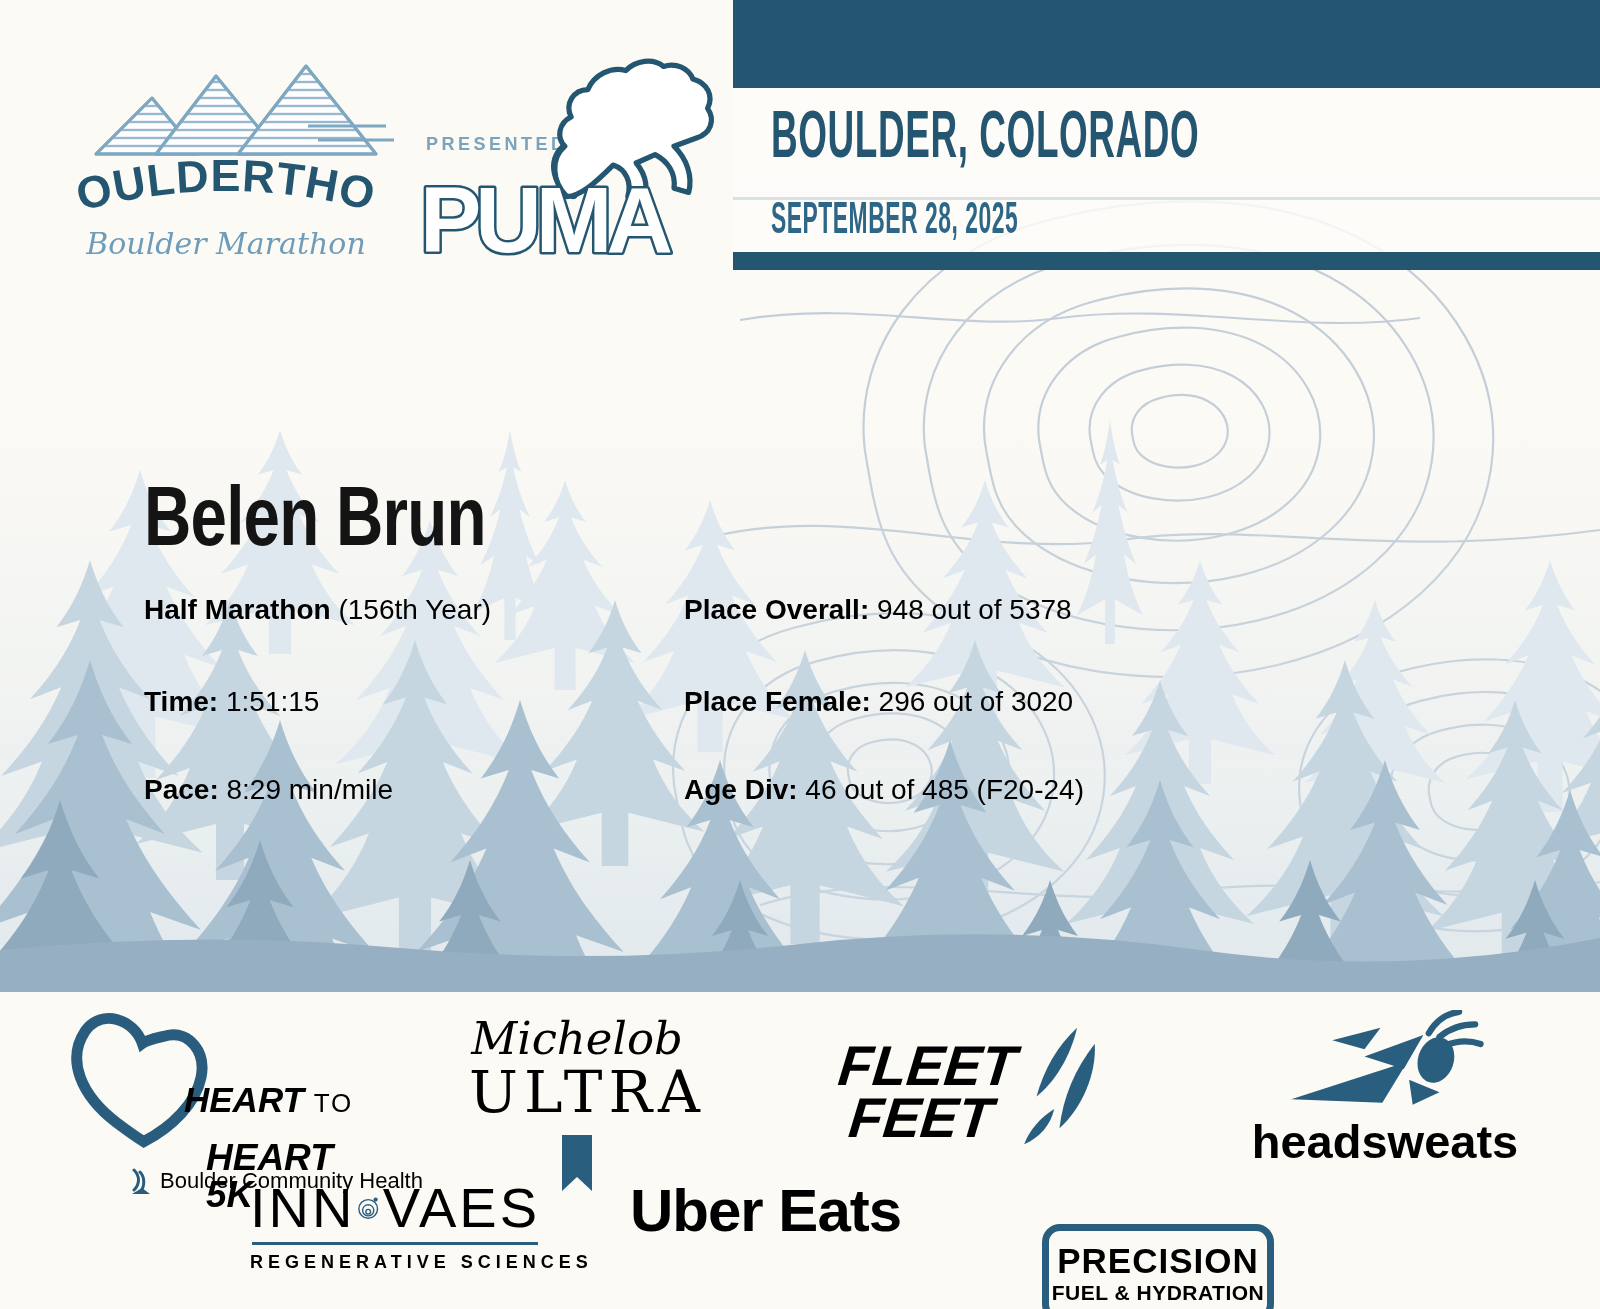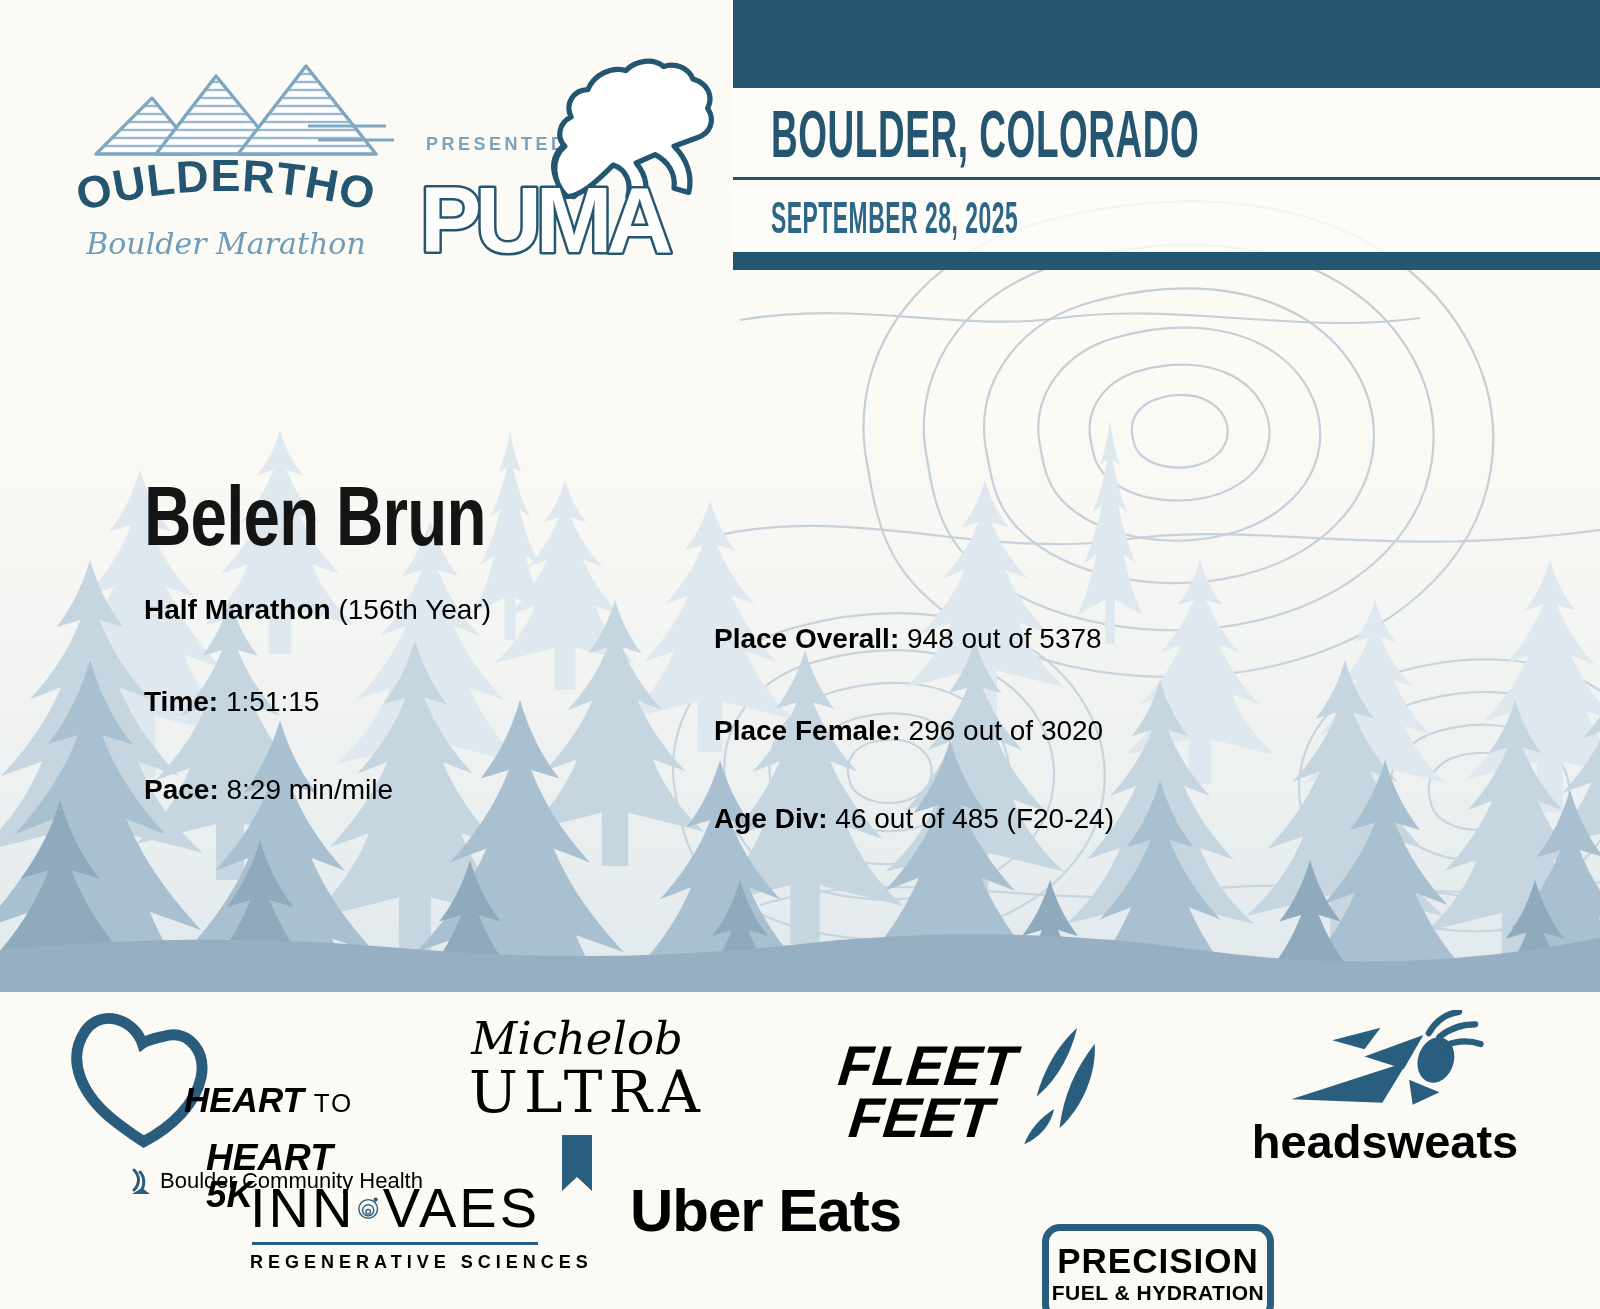--- a/index.html
+++ b/index.html
@@ -8,36 +8,36 @@
   #stage *{box-sizing:border-box;}
   svg{display:block;}
   .abs{position:absolute;}
 
   
   #bg{position:absolute;left:0;top:0;width:1600px;height:1309px;}
 
   
   .banner{position:absolute;left:733px;top:0;width:867px;height:270px;}
   .banner .bar-top{position:absolute;left:0;top:0;right:0;height:88px;background:#245671;}
-  .banner .band1{position:absolute;left:0;top:88px;right:0;height:92px;
+  .banner .band1{position:absolute;left:0;top:88px;right:0;height:112px;
                  background:rgba(253,252,249,.84);border-bottom:3px solid #245671;}
   .banner .band2{position:absolute;left:0;top:187px;right:0;height:65px;background:rgba(253,252,249,.84);}
   .banner .bar-bot{position:absolute;left:0;top:252px;right:0;height:18px;background:#245671;}
   .loc{margin-left:38px;line-height:93px;font-size:66px;font-weight:700;color:#245671;
        white-space:nowrap;transform:scaleX(.56);transform-origin:left center;letter-spacing:1px;}
   .date{margin-left:38px;line-height:62px;font-size:44px;font-weight:700;color:#2d6686;
         white-space:nowrap;transform:scaleX(.52);transform-origin:left center;letter-spacing:1px;}
 
   
   .runner-name{position:absolute;left:144px;top:468px;font-size:84px;font-weight:700;color:#141414;
                white-space:nowrap;letter-spacing:-1px;transform:scaleX(.78);transform-origin:left top;}
   .stat{position:absolute;font-size:28px;color:#000000;white-space:nowrap;line-height:1;}
   .stat .b{font-weight:700;}
   .col-l{left:144px;}
-  .col-r{left:714px;margin-top:29px;}
+  .col-r{left:684px;}
   .row1{top:596px;} .row2{top:688px;} .row3{top:776px;}
 
   
   .sp{color:#000000;}
   .heart-logo{position:absolute;left:66px;top:1008px;width:310px;height:190px;}
   .heart-text{position:absolute;left:118px;top:74px;line-height:1.0;}
   .heart-l1{font-size:35px;font-weight:700;font-style:italic;letter-spacing:0;}
   .heart-to{font-size:26px;font-weight:400;font-style:normal;letter-spacing:2px;}
   .heart-l2{font-size:37px;font-weight:700;font-style:italic;margin-left:22px;margin-top:22px;}
   .heart-sub{position:absolute;left:62px;top:160px;font-size:22px;font-weight:500;white-space:nowrap;

